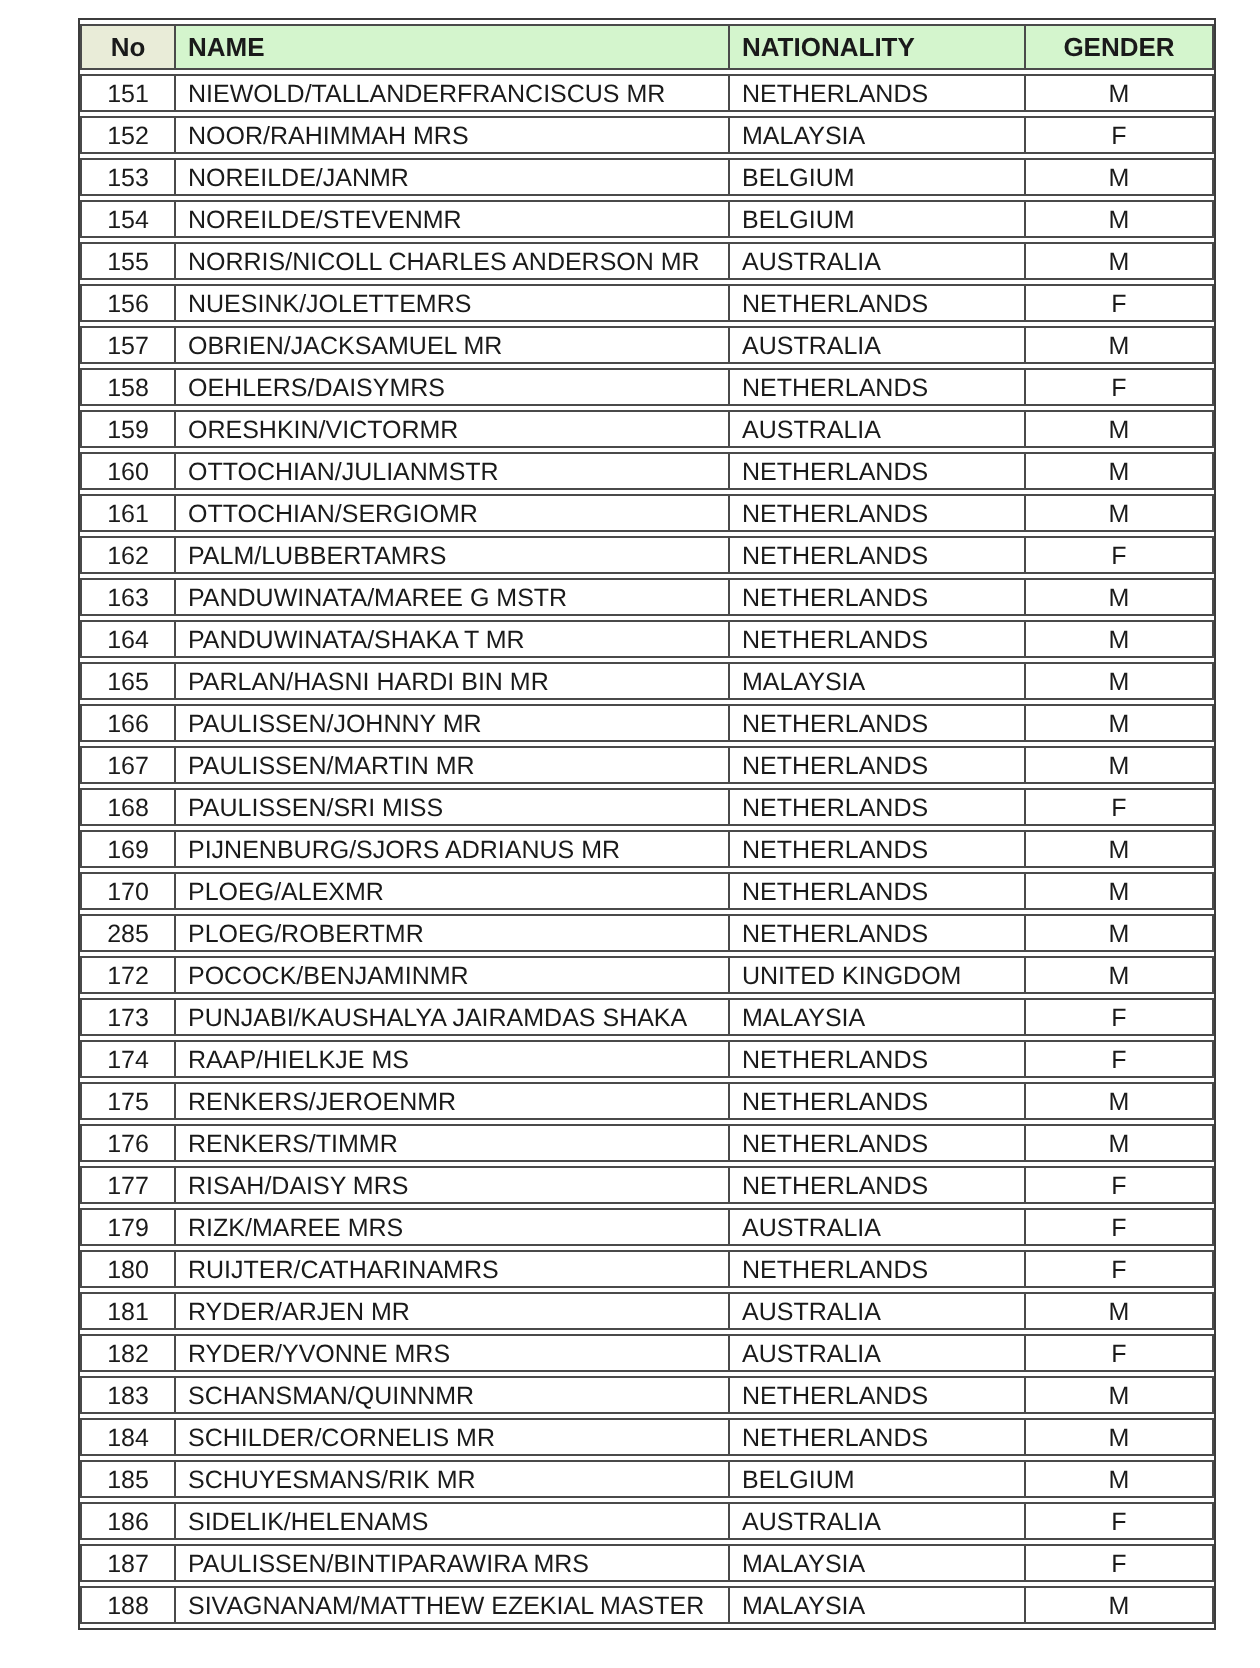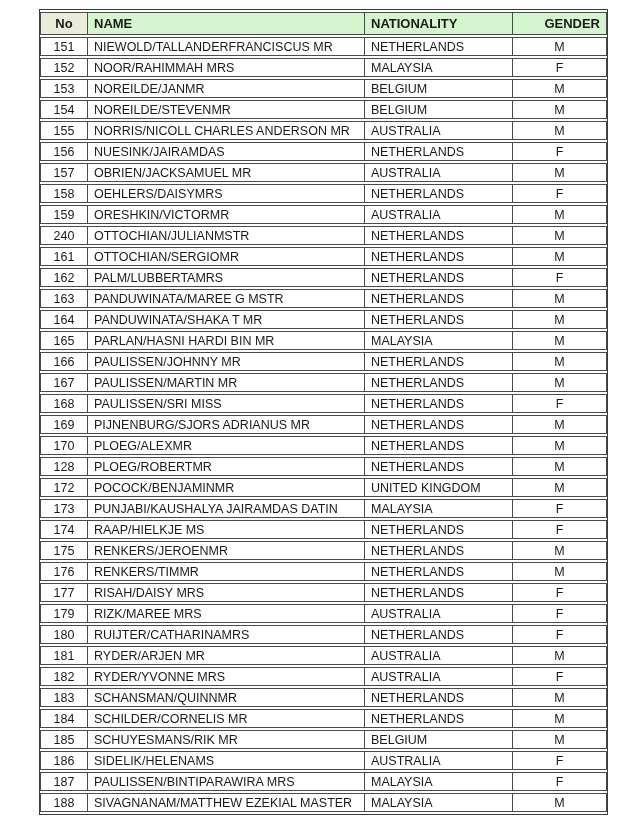--- a/index.html
+++ b/index.html
@@ -46,21 +46,21 @@
     height: 23px;
     font-size: 13px;
     font-weight: bold;
     background: var(--header-fill);
     text-align: left;
   }
   th.col-no {
     background: var(--no-header-fill);
     text-align: center;
   }
-  th.col-gender { text-align: right; }
+  th.col-gender { text-align: center; }
   td {
     height: 19px;
     font-size: 12.5px;
     background: #ffffff;
     text-align: left;
   }
   td.col-no, td.col-gender { text-align: center; }
   col.c-no { width: 48px; }
   col.c-name { width: 277px; }
   col.c-nationality { width: 148px; }
@@ -111,21 +111,21 @@
           <td class="col-gender">M</td>
         </tr>
         <tr>
           <td class="col-no">155</td>
           <td class="col-name">NORRIS/NICOLL CHARLES ANDERSON MR</td>
           <td class="col-nationality">AUSTRALIA</td>
           <td class="col-gender">M</td>
         </tr>
         <tr>
           <td class="col-no">156</td>
-          <td class="col-name">NUESINK/JAIRAMDAS</td>
+          <td class="col-name">NUESINK/JOLETTEMRS</td>
           <td class="col-nationality">NETHERLANDS</td>
           <td class="col-gender">F</td>
         </tr>
         <tr>
           <td class="col-no">157</td>
           <td class="col-name">OBRIEN/JACKSAMUEL MR</td>
           <td class="col-nationality">AUSTRALIA</td>
           <td class="col-gender">M</td>
         </tr>
         <tr>
@@ -134,21 +134,21 @@
           <td class="col-nationality">NETHERLANDS</td>
           <td class="col-gender">F</td>
         </tr>
         <tr>
           <td class="col-no">159</td>
           <td class="col-name">ORESHKIN/VICTORMR</td>
           <td class="col-nationality">AUSTRALIA</td>
           <td class="col-gender">M</td>
         </tr>
         <tr>
-          <td class="col-no">240</td>
+          <td class="col-no">160</td>
           <td class="col-name">OTTOCHIAN/JULIANMSTR</td>
           <td class="col-nationality">NETHERLANDS</td>
           <td class="col-gender">M</td>
         </tr>
         <tr>
           <td class="col-no">161</td>
           <td class="col-name">OTTOCHIAN/SERGIOMR</td>
           <td class="col-nationality">NETHERLANDS</td>
           <td class="col-gender">M</td>
         </tr>
@@ -200,34 +200,34 @@
           <td class="col-nationality">NETHERLANDS</td>
           <td class="col-gender">M</td>
         </tr>
         <tr>
           <td class="col-no">170</td>
           <td class="col-name">PLOEG/ALEXMR</td>
           <td class="col-nationality">NETHERLANDS</td>
           <td class="col-gender">M</td>
         </tr>
         <tr>
-          <td class="col-no">128</td>
+          <td class="col-no">285</td>
           <td class="col-name">PLOEG/ROBERTMR</td>
           <td class="col-nationality">NETHERLANDS</td>
           <td class="col-gender">M</td>
         </tr>
         <tr>
           <td class="col-no">172</td>
           <td class="col-name">POCOCK/BENJAMINMR</td>
           <td class="col-nationality">UNITED KINGDOM</td>
           <td class="col-gender">M</td>
         </tr>
         <tr>
           <td class="col-no">173</td>
-          <td class="col-name">PUNJABI/KAUSHALYA JAIRAMDAS DATIN</td>
+          <td class="col-name">PUNJABI/KAUSHALYA JAIRAMDAS SHAKA</td>
           <td class="col-nationality">MALAYSIA</td>
           <td class="col-gender">F</td>
         </tr>
         <tr>
           <td class="col-no">174</td>
           <td class="col-name">RAAP/HIELKJE MS</td>
           <td class="col-nationality">NETHERLANDS</td>
           <td class="col-gender">F</td>
         </tr>
         <tr>

